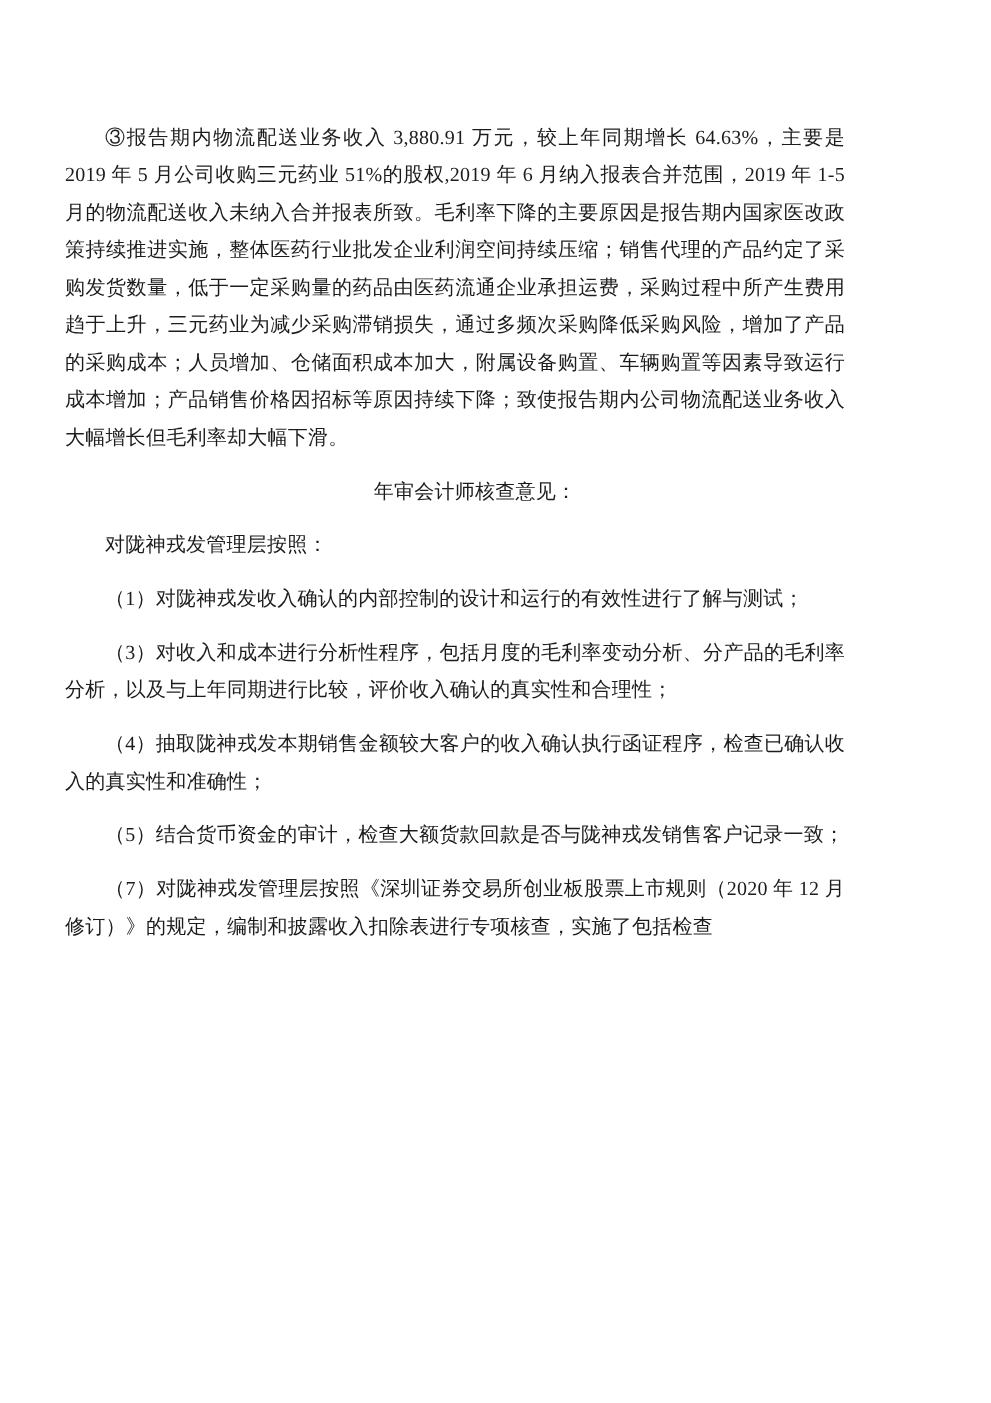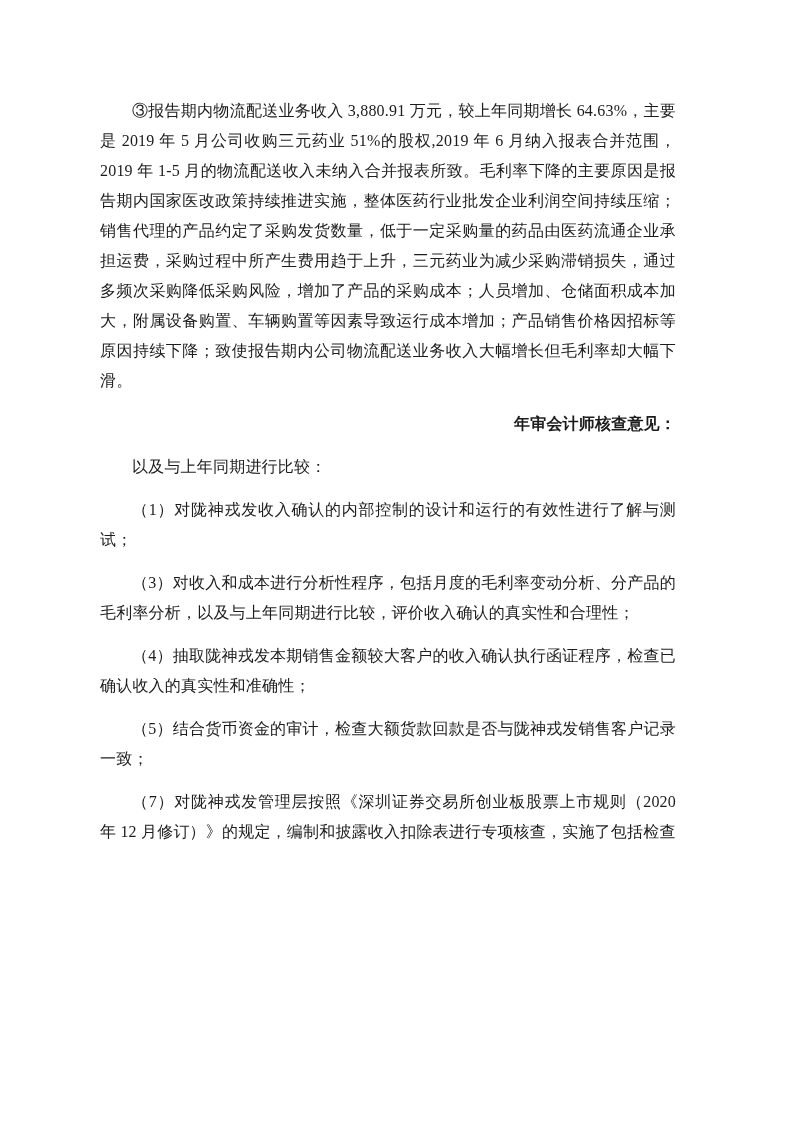--- a/index.html
+++ b/index.html
@@ -11,48 +11,48 @@
     width: 793px;
     height: 1122px;
     overflow: hidden;
     font-family: "Liberation Serif", "DejaVu Serif", serif;
     color: #1c1c1c;
   }
   .page {
     box-sizing: border-box;
     width: 793px;
     height: 1122px;
-    padding: 96px 117px 60px 100px;
+    padding: 96px 117px 60px 52px;
     background: #ffffff;
   }
   .page p {
     margin: 0 0 13px 0;
     font-size: 16px;
     line-height: 30px;
     text-indent: 2em;
     text-align: justify;
     letter-spacing: 0.2px;
   }
   .page p.heading {
-    font-weight: bold;
-    text-align: right;
+    font-weight: normal;
+    text-align: center;
   }
   .page p:last-child {
     margin-bottom: 8px;
   }
 </style>
 </head>
 <body>
 
 <div class="page">
   <p>③报告期内物流配送业务收入 3,880.91 万元，较上年同期增长 64.63%，主要是 2019 年 5 月公司收购三元药业 51%的股权,2019 年 6 月纳入报表合并范围，2019 年 1-5 月的物流配送收入未纳入合并报表所致。毛利率下降的主要原因是报告期内国家医改政策持续推进实施，整体医药行业批发企业利润空间持续压缩；销售代理的产品约定了采购发货数量，低于一定采购量的药品由医药流通企业承担运费，采购过程中所产生费用趋于上升，三元药业为减少采购滞销损失，通过多频次采购降低采购风险，增加了产品的采购成本；人员增加、仓储面积成本加大，附属设备购置、车辆购置等因素导致运行成本增加；产品销售价格因招标等原因持续下降；致使报告期内公司物流配送业务收入大幅增长但毛利率却大幅下滑。</p>
 
   <p class="heading">年审会计师核查意见：</p>
 
-  <p>以及与上年同期进行比较：</p>
+  <p>对陇神戎发管理层按照：</p>
 
   <p>（1）对陇神戎发收入确认的内部控制的设计和运行的有效性进行了解与测试；</p>
 
 
   <p>（3）对收入和成本进行分析性程序，包括月度的毛利率变动分析、分产品的毛利率分析，以及与上年同期进行比较，评价收入确认的真实性和合理性；</p>
 
   <p>（4）抽取陇神戎发本期销售金额较大客户的收入确认执行函证程序，检查已确认收入的真实性和准确性；</p>
 
   <p>（5）结合货币资金的审计，检查大额货款回款是否与陇神戎发销售客户记录一致；</p>
 

